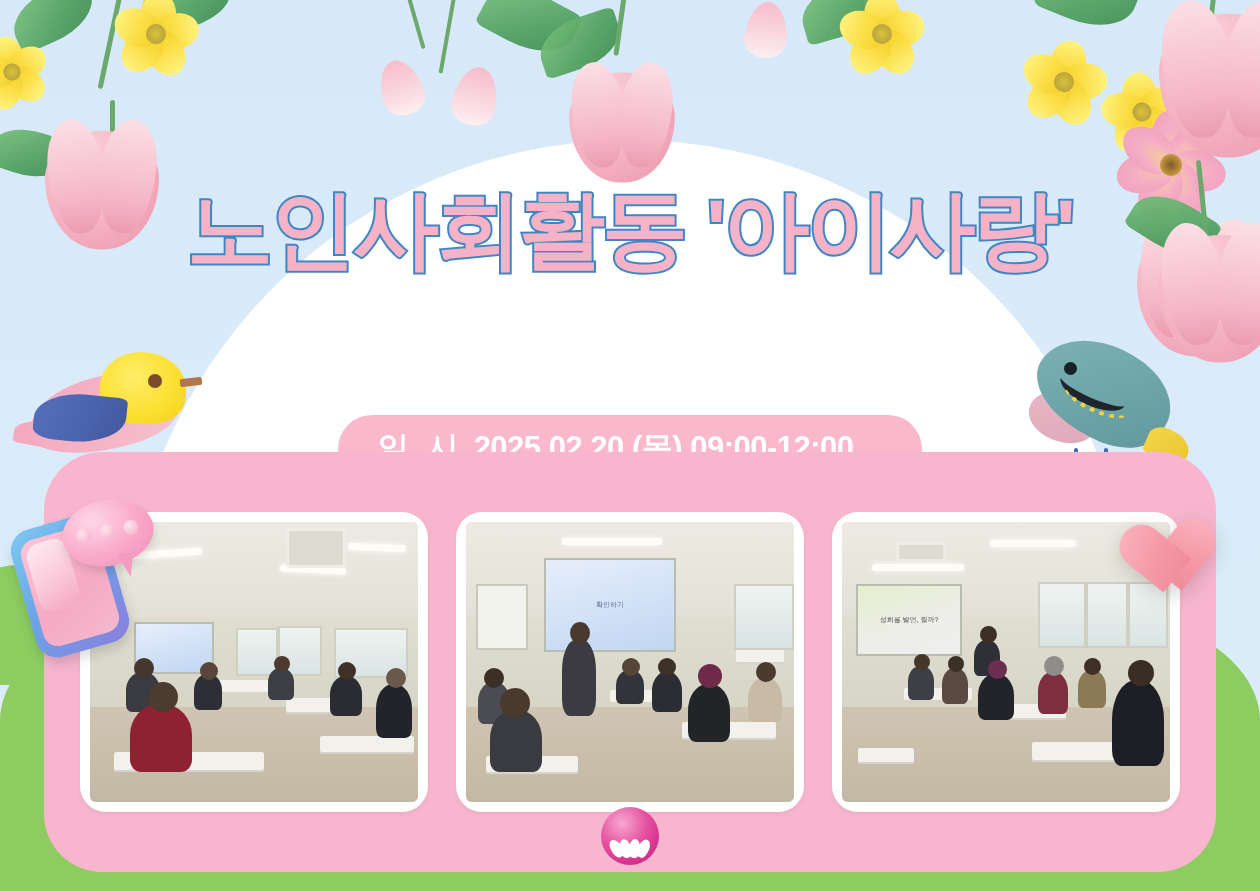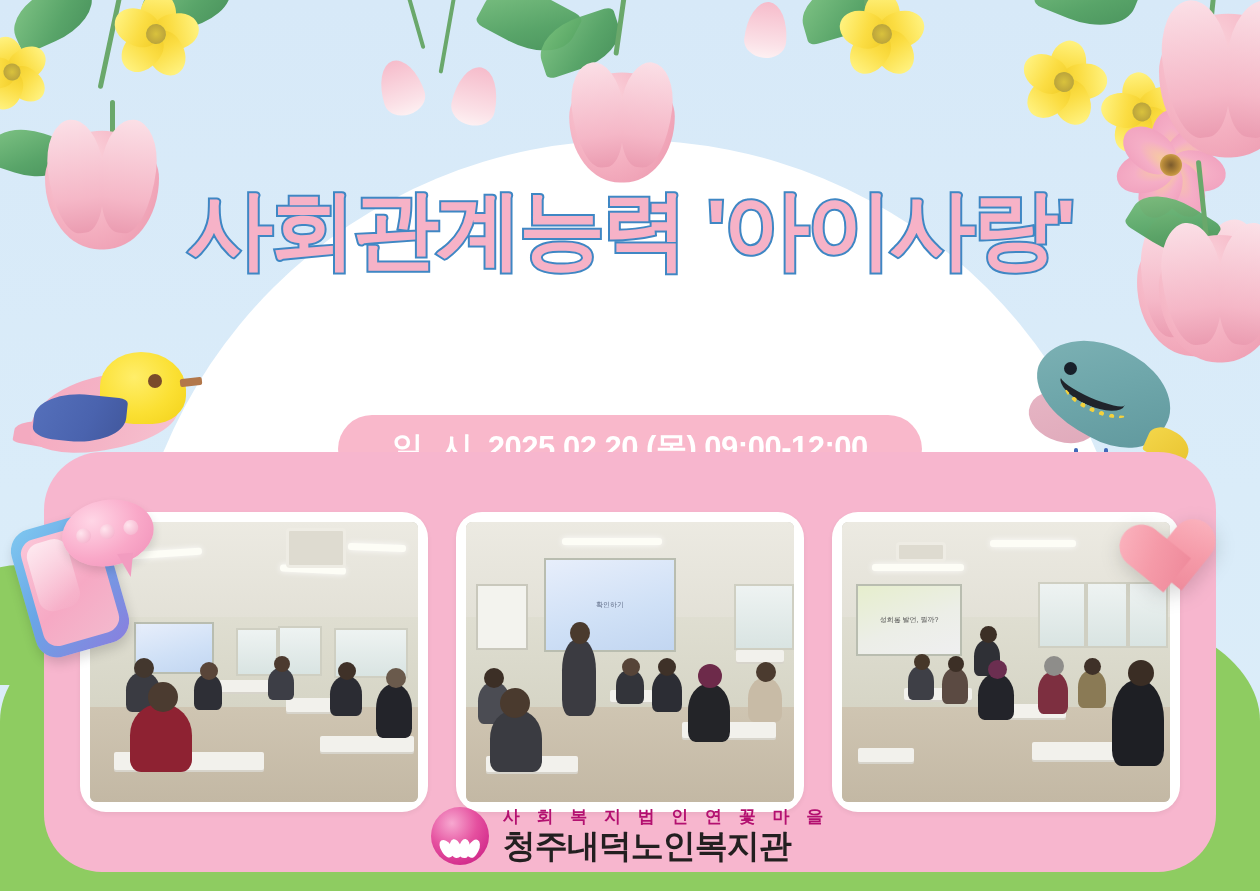--- a/index.html
+++ b/index.html
@@ -253,21 +253,20 @@
   .date-pill {
     position: absolute;
     left: 50%;
     top: 415px;
     transform: translateX(-50%);
     min-width: 584px;
     padding: 12px 40px 14px;
     box-sizing: border-box;
     background: #f9b8cb;
     border-radius: 34px;
-    text-align: center;
     color: #ffffff;
     font-size: 31px;
     font-weight: 700;
     letter-spacing: -0.5px;
   }
   .date-pill .lbl { letter-spacing: 5px; margin-right: 10px; }
 
   
   .pink-panel {
     position: absolute;
@@ -597,21 +596,21 @@
     <div class="breast"></div>
     <div class="body"></div>
     <div class="tailY"></div>
     <div class="collar"></div>
     <div class="dots"></div>
     <div class="eye"></div>
     <div class="leg" style="left:46px;top:112px;"></div>
     <div class="leg" style="left:76px;top:112px;"></div>
   </div>
 
-  <div class="title1">사회관계능력 '아이사랑'</div>
+  <div class="title1">노인사회활동 '아이사랑'</div>
 
   <div class="date-pill">
     <span class="lbl">일 시</span><span>2025.02.20.(목) 09:00-12:00</span>
   </div>
 
   <div class="pink-panel"></div>
 
   <div class="photos">
 
     <div class="photo-card">
@@ -729,19 +728,15 @@
 
   <div class="footer">
     <div class="logo-mark">
       <div class="lotus">
         <b style="left:0px;transform:rotate(-34deg);"></b>
         <b style="left:9px;transform:rotate(-14deg);"></b>
         <b style="left:18px;transform:rotate(6deg);"></b>
         <b style="left:27px;transform:rotate(26deg);"></b>
       </div>
     </div>
-    <div class="footer-text">
-      <div class="org-sub">사 회 복 지 법 인  연 꽃 마 을</div>
-      <div class="org-name">청주내덕노인복지관</div>
-    </div>
   </div>
 
 </div>
 
 </body></html>

